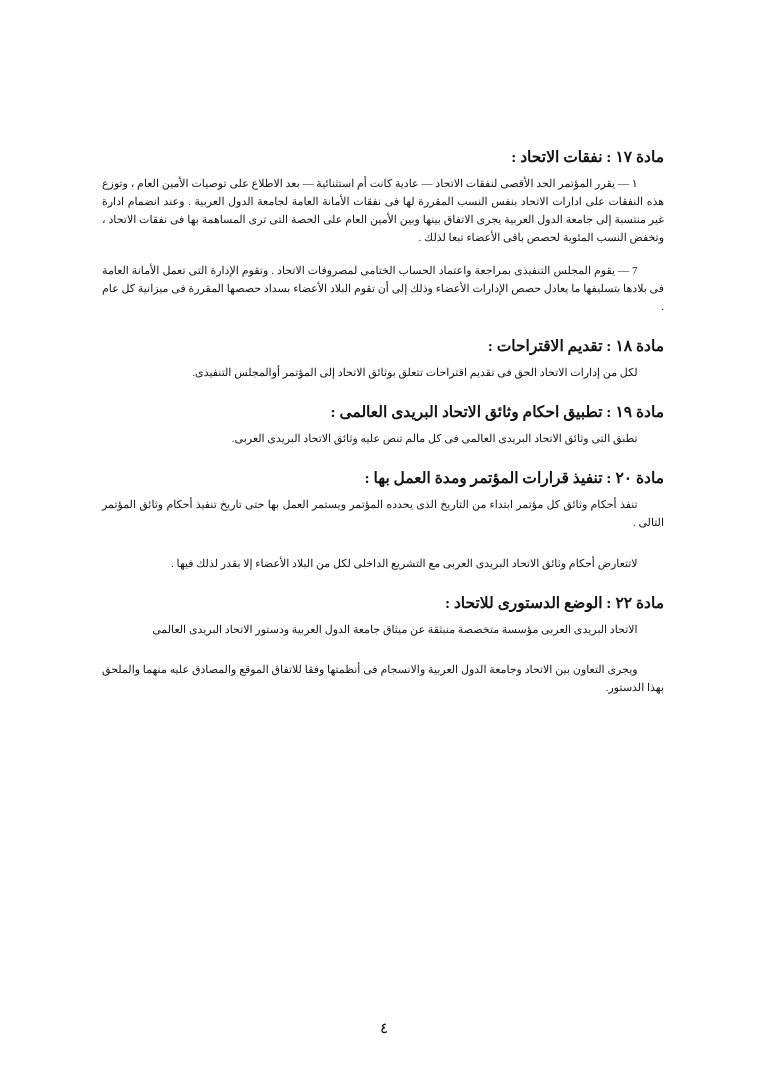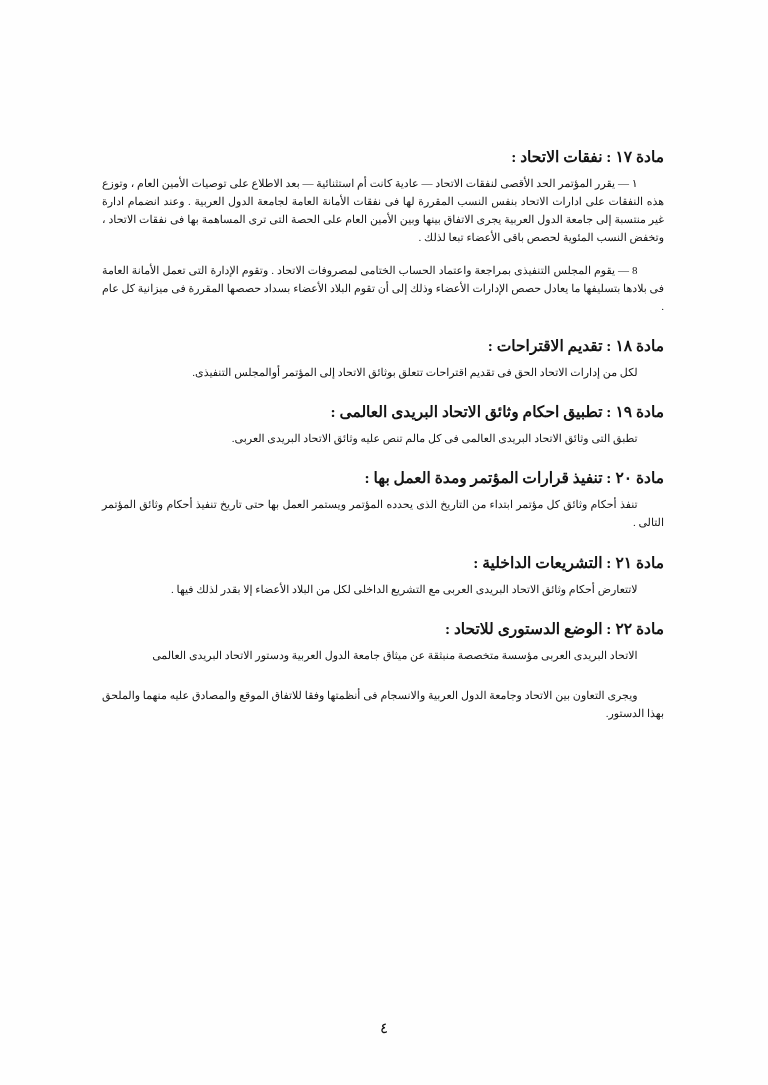--- a/index.html
+++ b/index.html
@@ -62,40 +62,39 @@
 </style>
 </head>
 <body>
 
 <div class="scan-page">
   <div class="content">
 
     <section class="article">
       <h2 class="article-title">مادة ١٧ : نفقات الاتحاد :</h2>
       <p class="para">١ — يقرر المؤتمر الحد الأقصى لنفقات الاتحاد — عادية كانت أم استثنائية — بعد الاطلاع على توصيات الأمين العام ، وتوزع هذه النفقات على ادارات الاتحاد بنفس النسب المقررة لها فى نفقات الأمانة العامة لجامعة الدول العربية . وعند انضمام ادارة غير منتسبة إلى جامعة الدول العربية يجرى الاتفاق بينها وبين الأمين العام على الحصة التى ترى المساهمة بها فى نفقات الاتحاد ، وتخفض النسب المئوية لحصص باقى الأعضاء تبعا لذلك .</p>
-      <p class="para">8 — يقوم المجلس التنفيذى بمراجعة واعتماد الحساب الختامى لمصروفات الاتحاد . وتقوم الإدارة التى تعمل الأمانة العامة فى بلادها بتسليفها ما يعادل حصص الإدارات الأعضاء وذلك إلى أن تقوم البلاد الأعضاء بسداد حصصها المقررة فى ميزانية كل عام .</p>
+      <p class="para">7 — يقوم المجلس التنفيذى بمراجعة واعتماد الحساب الختامى لمصروفات الاتحاد . وتقوم الإدارة التى تعمل الأمانة العامة فى بلادها بتسليفها ما يعادل حصص الإدارات الأعضاء وذلك إلى أن تقوم البلاد الأعضاء بسداد حصصها المقررة فى ميزانية كل عام .</p>
     </section>
 
     <section class="article">
       <h2 class="article-title">مادة ١٨ : تقديم الاقتراحات :</h2>
       <p class="para">لكل من إدارات الاتحاد الحق فى تقديم اقتراحات تتعلق بوثائق الاتحاد إلى المؤتمر أوالمجلس التنفيذى.</p>
     </section>
 
     <section class="article">
       <h2 class="article-title">مادة ١٩ : تطبيق احكام وثائق الاتحاد البريدى العالمى :</h2>
       <p class="para">تطبق التى وثائق الاتحاد البريدى العالمى فى كل مالم تنص عليه وثائق الاتحاد البريدى العربى.</p>
     </section>
 
     <section class="article">
       <h2 class="article-title">مادة ٢٠ : تنفيذ قرارات المؤتمر ومدة العمل بها :</h2>
       <p class="para">تنفذ أحكام وثائق كل مؤتمر ابتداء من التاريخ الذى يحدده المؤتمر ويستمر العمل بها حتى تاريخ تنفيذ أحكام وثائق المؤتمر التالى .</p>
     </section>
 
     <section class="article">
-      <h2 class="article-title">مادة ٢١ : التشريعات الداخلية :</h2>
       <p class="para">لاتتعارض أحكام وثائق الاتحاد البريدى العربى مع التشريع الداخلى لكل من البلاد الأعضاء إلا بقدر لذلك فيها .</p>
     </section>
 
     <section class="article">
       <h2 class="article-title">مادة ٢٢ : الوضع الدستورى للاتحاد :</h2>
       <p class="para">الاتحاد البريدى العربى مؤسسة متخصصة منبثقة عن ميثاق جامعة الدول العربية ودستور الاتحاد البريدى العالمى</p>
     </section>
 
     <section class="article">
       <p class="para">ويجرى التعاون بين الاتحاد وجامعة الدول العربية والانسجام فى أنظمتها وفقا للاتفاق الموقع والمصادق عليه منهما والملحق بهذا الدستور.</p>

